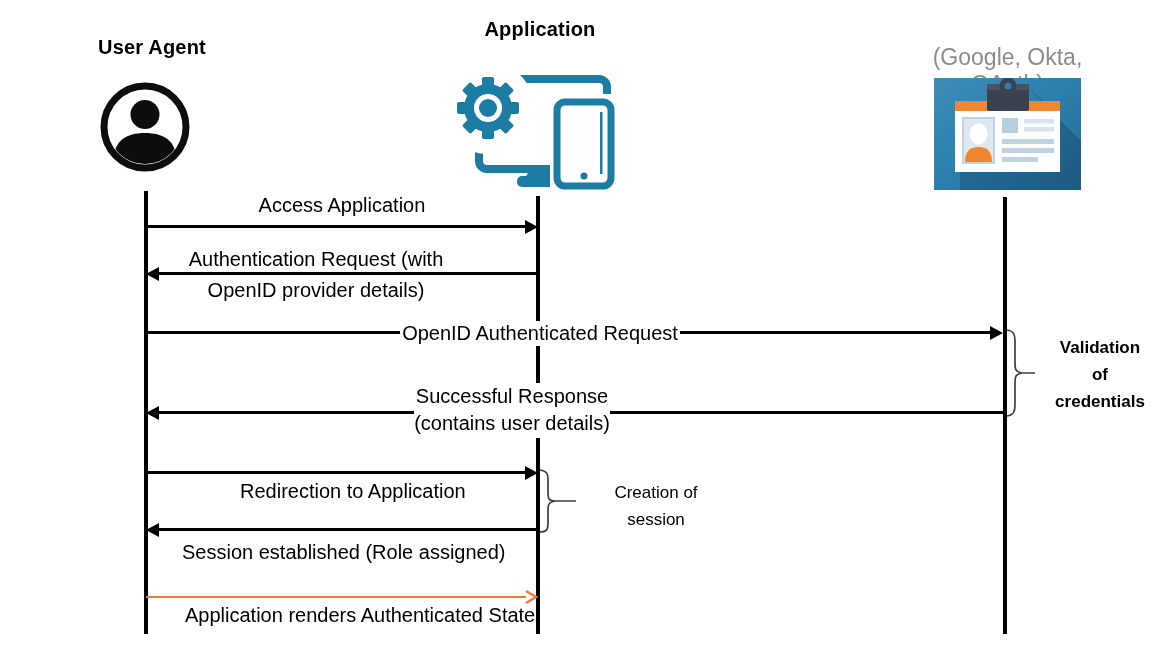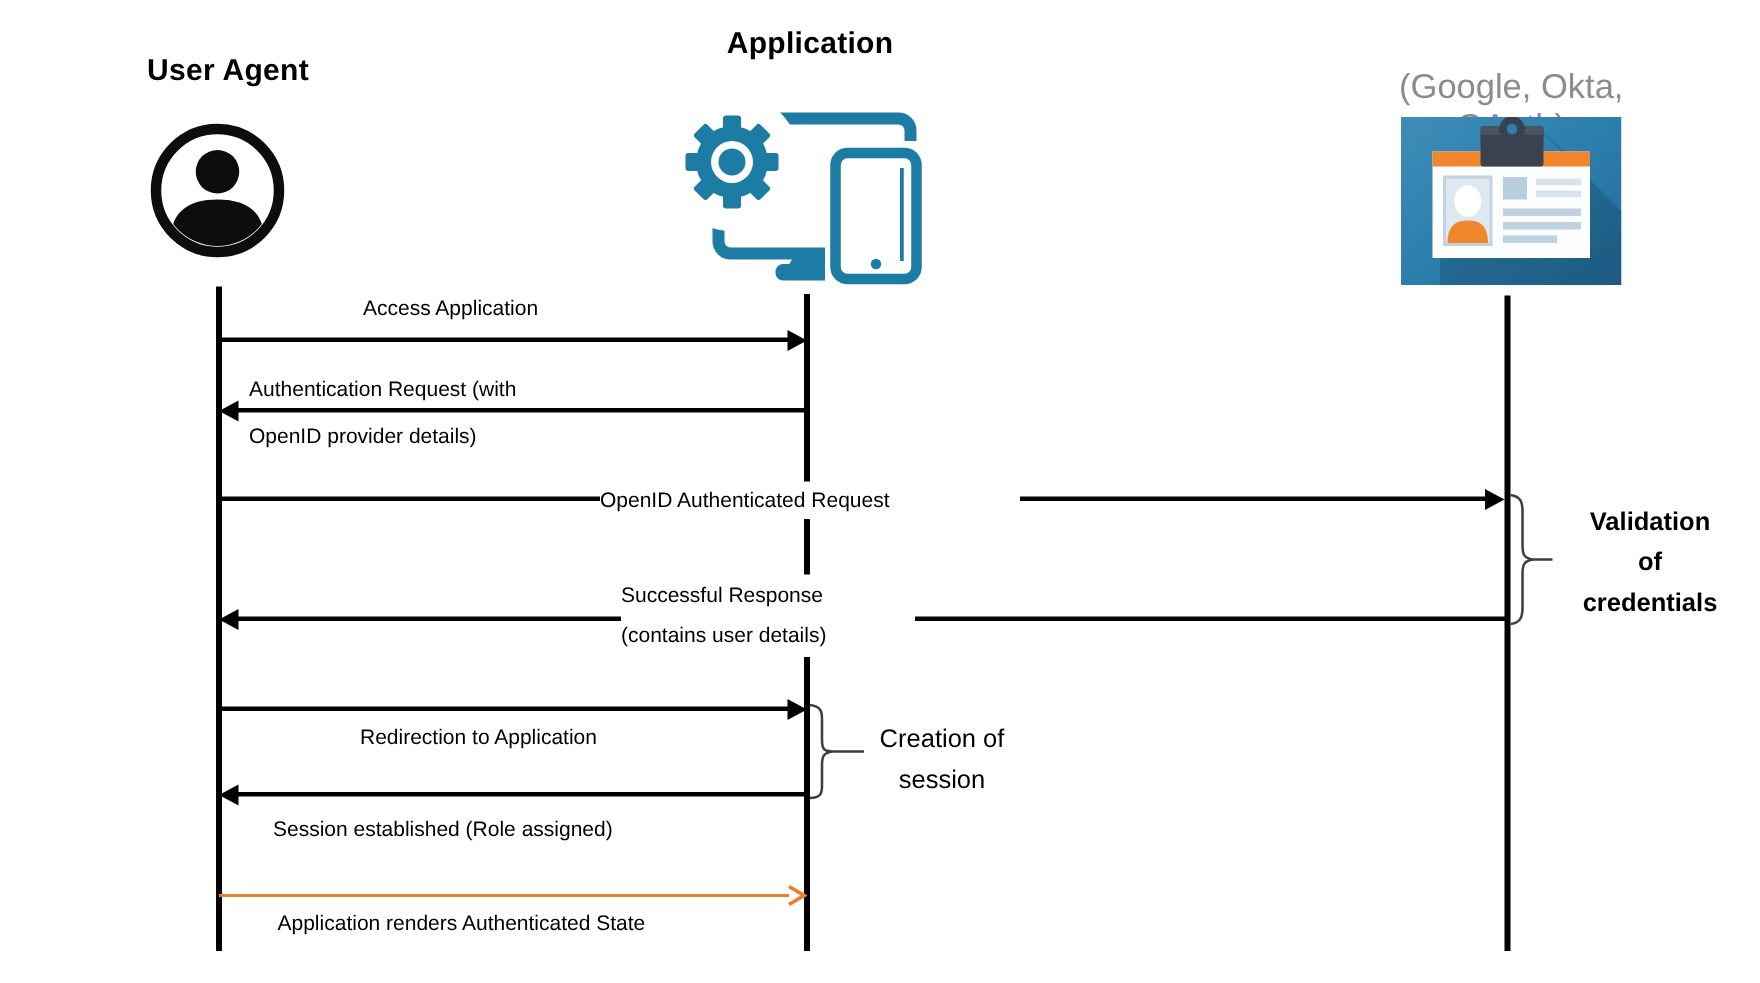--- a/index.html
+++ b/index.html
@@ -7,21 +7,21 @@
     position:relative;width:1173px;height:655px;background:#ffffff;overflow:hidden;
     font-family:"Liberation Sans", sans-serif;color:#000;
   }
   .actor-title{position:absolute;font-weight:bold;font-size:20px;text-align:center;letter-spacing:.2px;}
   .actor-subtitle{position:absolute;font-size:23px;text-align:center;color:#8C8C8C;}
   .lifeline{position:absolute;width:4px;background:#000;}
   .msg-line{position:absolute;height:3px;background:#000;}
   .msg-line.orange{height:2px;background:#ED7D31;}
   .arrow-right{position:absolute;width:0;height:0;border-top:7px solid transparent;border-bottom:7px solid transparent;border-left:13px solid #000;}
   .arrow-left{position:absolute;width:0;height:0;border-top:7px solid transparent;border-bottom:7px solid transparent;border-right:13px solid #000;}
-  .msg-label{position:absolute;font-size:14px;line-height:22px;text-align:left;white-space:nowrap;}
+  .msg-label{position:absolute;font-size:20px;line-height:22px;text-align:center;white-space:nowrap;}
   .msg-label.boxed{background:#fff;}
   .note-label{position:absolute;font-size:17px;line-height:27px;text-align:center;}
   .icon-wrap{position:absolute;}
   svg{display:block;}
 </style>
 </head>
 <body>
 
 <div id="stage">
 
@@ -171,18 +171,18 @@
     <span>Validation</span><br>
     <span>of</span><br>
     <span>credentials</span>
   </div>
 
   <div class="icon-wrap" style="left:539px;top:469px;">
     <svg width="40" height="64" viewBox="0 0 40 64">
       <path d="M1,1 C8,2 9,5 9,10 L9,24 C9,30 10,32 16,32 L37,32 M16,32 C10,33 9,35 9,41 L9,55 C9,60 8,63 1,63" fill="none" stroke="#3f3f3f" stroke-width="1.7"></path>
     </svg>
   </div>
-  <div class="note-label" style="left:564px;top:479px;width:128px;">
+  <div class="note-label" style="left:592px;top:479px;width:128px;">
     <span>Creation of</span><br>
     <span>session</span>
   </div>
 
 </div>
 
 </body></html>

